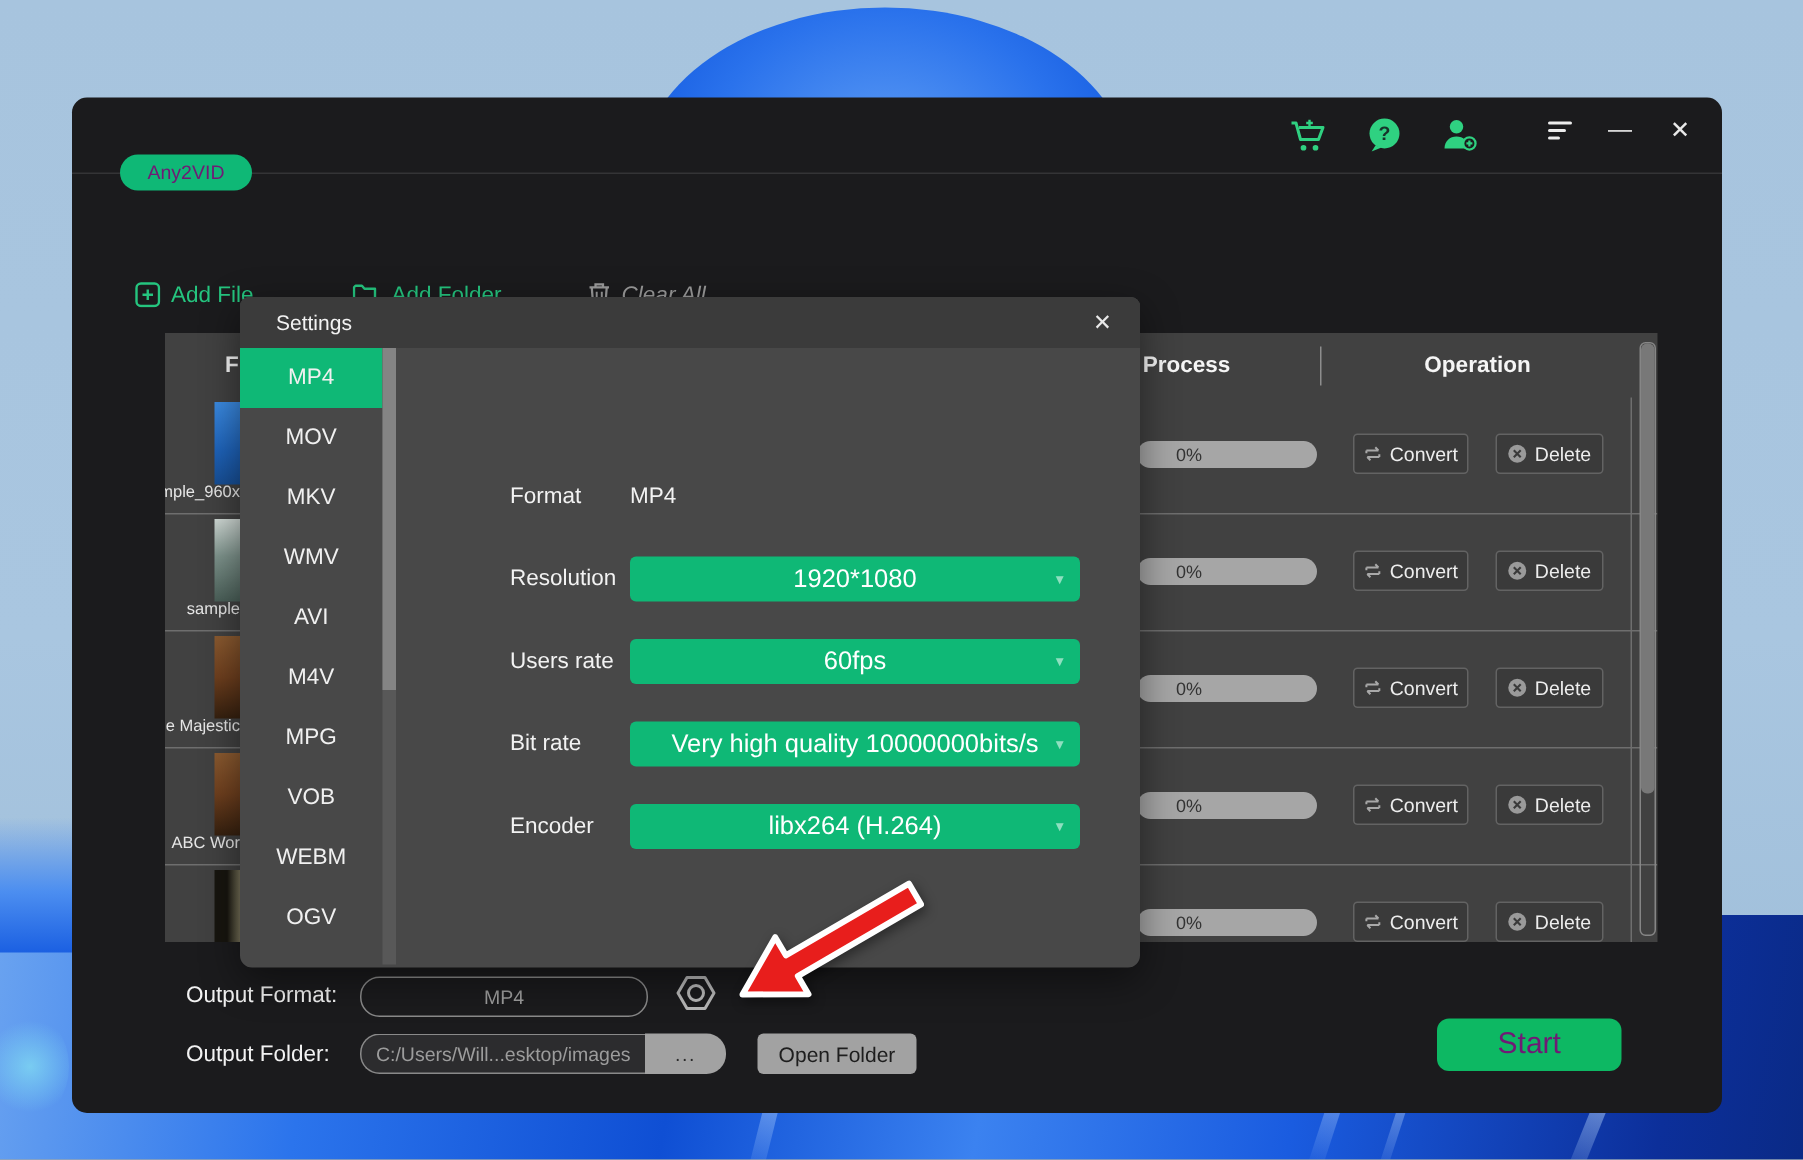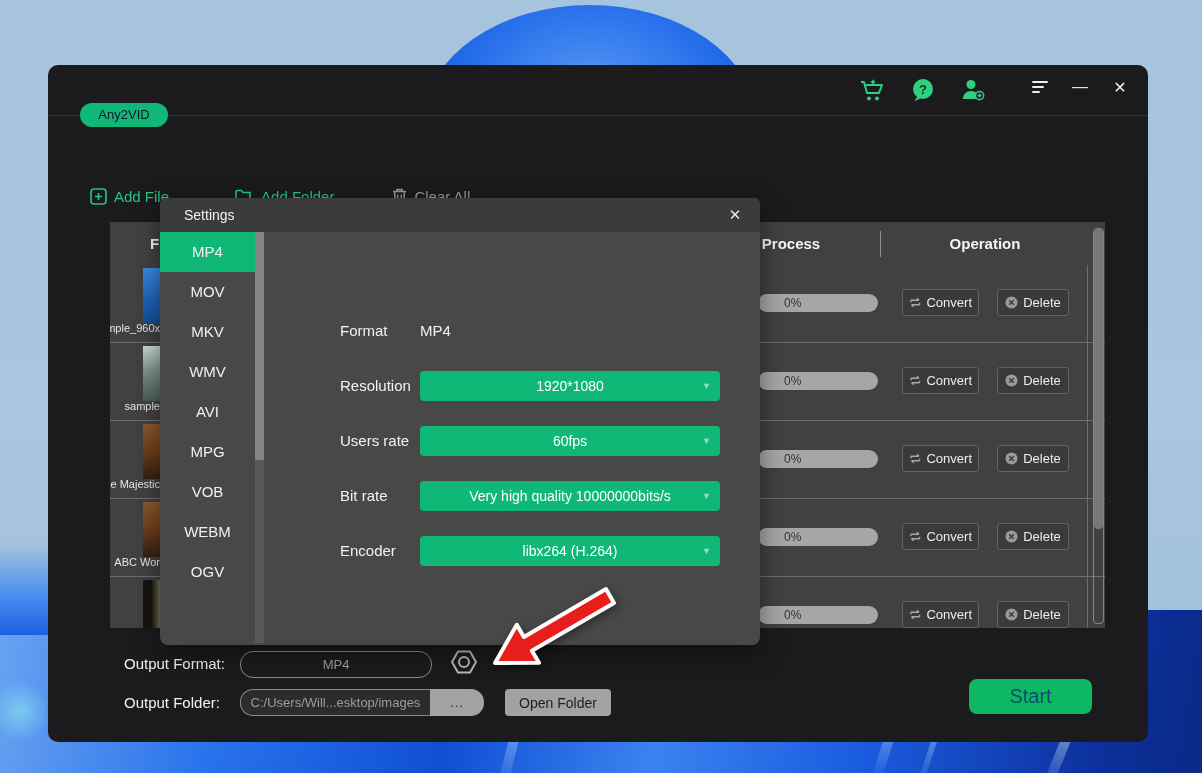--- a/index.html
+++ b/index.html
@@ -22,34 +22,34 @@
   .s3{left:946px;top:600px;transform:rotate(18deg);width:6px;}
   .s4{left:1075px;top:610px;transform:rotate(22deg);}
   .wp-glow{left:-6px;top:676px;width:52px;height:70px;border-radius:50%;
     background:radial-gradient(circle,#7fd8f2 0%,rgba(127,216,242,0) 70%);opacity:.8;}
 
   
   .window{position:absolute;left:48px;top:65px;width:1100px;height:677px;
     background:#1b1b1d;border-radius:10px;}
   .titleline{position:absolute;left:0;top:50px;width:100%;height:1px;background:#343436;}
   .logo{position:absolute;left:32px;top:38px;width:88px;height:24px;border-radius:12px;
-    background:#0fb876;color:#0f172a;font-size:13px;text-align:center;line-height:24px;}
+    background:#0fb876;color:#701a75;font-size:13px;text-align:center;line-height:24px;}
   .tb-icons{position:absolute;left:812px;top:12px;display:flex;gap:24px;align-items:center;}
   .tb-ic{width:26px;height:26px;display:flex;align-items:center;justify-content:center;cursor:pointer;}
   .win-ctrls{position:absolute;left:980px;top:10px;display:flex;gap:16px;align-items:center;color:#e9e9e9;}
   .wc{width:24px;height:24px;display:flex;align-items:center;justify-content:center;font-size:16px;cursor:pointer;}
   .menu-lines{display:flex;flex-direction:column;gap:3px;align-items:flex-start;width:17px;}
   .menu-lines span{height:2px;background:#ececec;border-radius:1px;display:block;}
   .ml1{width:16px;}.ml2{width:12px;}.ml3{width:8px;}
 
   
   .toolbar{position:absolute;left:42px;top:100px;height:26px;display:flex;align-items:center;margin-top:18px;}
   .tool{display:flex;align-items:center;gap:7px;font-size:15px;cursor:pointer;}
   .tool.green{color:#25c57f;}
-  .tool.gray{color:#9a9a9a;}
+  .tool.gray{color:#9a9a9a;font-style:italic;}
   .tool-af{margin-right:66px;}
   .tool-ad{margin-right:58px;}
 
   
   .table{position:absolute;left:62px;top:157px;width:995px;height:406px;background:#414141;overflow:hidden;}
   .thead{position:absolute;left:0;top:0;width:100%;height:43px;font-weight:bold;font-size:15px;color:#f5f5f5;}
   .hdr-file{position:absolute;left:40px;line-height:43px;}
   .hdr-process{position:absolute;left:611px;width:140px;text-align:center;line-height:43px;}
   .hdr-operation{position:absolute;left:800px;width:150px;text-align:center;line-height:43px;}
   .hdr-div{position:absolute;left:770px;top:9px;width:1px;height:26px;background:#8d8d8d;}
@@ -84,40 +84,40 @@
   .dlg-side{position:absolute;left:0;top:34px;width:95px;}
   .sideitem{height:40px;line-height:40px;text-align:center;font-size:15px;color:#f0f0f0;cursor:pointer;}
   .sideitem.selected{background:#0fb876;}
   .dlg-scroll{position:absolute;left:95px;top:34px;width:9px;height:411px;background:#585858;}
   .dlg-scroll-thumb{position:absolute;left:0;top:0;width:100%;height:228px;background:#848484;}
   .dlg-content{position:absolute;left:117px;top:34px;width:483px;height:413px;}
   .frow{position:absolute;left:0;width:100%;height:30px;}
   .flabel{position:absolute;left:63px;line-height:30px;font-size:15px;color:#f2f2f2;}
   .fstatic{position:absolute;left:143px;line-height:30px;font-size:15px;color:#f2f2f2;}
   .dropdown{position:absolute;left:143px;top:0;width:300px;height:30px;background:#0fb876;border-radius:4px;cursor:pointer;}
-  .dval{display:block;text-align:center;line-height:30px;font-size:14px;color:#fff;}
+  .dval{display:block;text-align:center;line-height:30px;font-size:17px;color:#fff;}
   .caret{position:absolute;right:9px;top:0;line-height:30px;font-size:9px;color:#8fdfc0;}
 
   
   .flab{position:absolute;color:#f2f2f2;font-size:15px;}
   .lab-format{left:76px;top:586px;line-height:25px;}
   .lab-folder{left:76px;top:624px;line-height:27px;}
   .fmt-field{position:absolute;left:192px;top:586px;width:190px;height:25px;border:1px solid #8a8a8a;
     border-radius:13px;color:#9c9c9c;font-size:13px;text-align:center;line-height:25px;cursor:pointer;}
   .gear{position:absolute;left:400px;top:581px;width:32px;height:32px;cursor:pointer;}
   .folder-field{position:absolute;left:192px;top:624px;width:190px;height:27px;background:#2c2c2e;
     border:1px solid #8a8a8a;border-right:none;border-radius:13px 0 0 13px;box-sizing:border-box;
     color:#9c9c9c;font-size:13px;text-align:center;line-height:25px;white-space:nowrap;overflow:hidden;}
   .dots-btn{position:absolute;left:382px;top:624px;width:54px;height:27px;background:#a2a2a2;border:none;
     border-radius:0 13px 13px 0;color:#2a2a2a;font-size:13px;letter-spacing:1px;cursor:pointer;
     font-family:"Liberation Sans",sans-serif;}
   .open-btn{position:absolute;left:457px;top:624px;width:106px;height:27px;background:#a2a2a2;border:none;
     border-radius:4px;color:#1e1e1e;font-size:14px;cursor:pointer;font-family:"Liberation Sans",sans-serif;}
   .start-btn{position:absolute;left:910px;top:614px;width:123px;height:35px;background:#0db863;border:none;
-    border-radius:8px;color:#0c4a6e;font-size:20px;cursor:pointer;font-family:"Liberation Sans",sans-serif;margin-left:11px;}
+    border-radius:8px;color:#701a75;font-size:20px;cursor:pointer;font-family:"Liberation Sans",sans-serif;}
 
   .arrow-svg{position:absolute;left:480px;top:578px;z-index:9;filter:drop-shadow(2px 3px 4px rgba(0,0,0,.4));}
 </style>
 </head>
 <body>
 
 <div>
   <div class="wp wp-dome"></div>
   <div class="wp wp-bottom"></div>
   <div class="wp wp-left"></div>
@@ -334,20 +334,21 @@
     <div class="dlg-title">
       <span class="dlg-title-text">Settings</span>
       <span class="dlg-close">✕</span>
     </div>
     <div class="dlg-side">
       <div class="sideitem selected">MP4</div>
       <div class="sideitem">MOV</div>
       <div class="sideitem">MKV</div>
       <div class="sideitem">WMV</div>
       <div class="sideitem">AVI</div>
+      <div class="sideitem">M4V</div>
       <div class="sideitem">MPG</div>
       <div class="sideitem">VOB</div>
       <div class="sideitem">WEBM</div>
       <div class="sideitem">OGV</div>
     </div>
     <div class="dlg-scroll">
       <div class="dlg-scroll-thumb"></div>
     </div>
     <div class="dlg-content">
       <div class="frow" style="top:84px">

